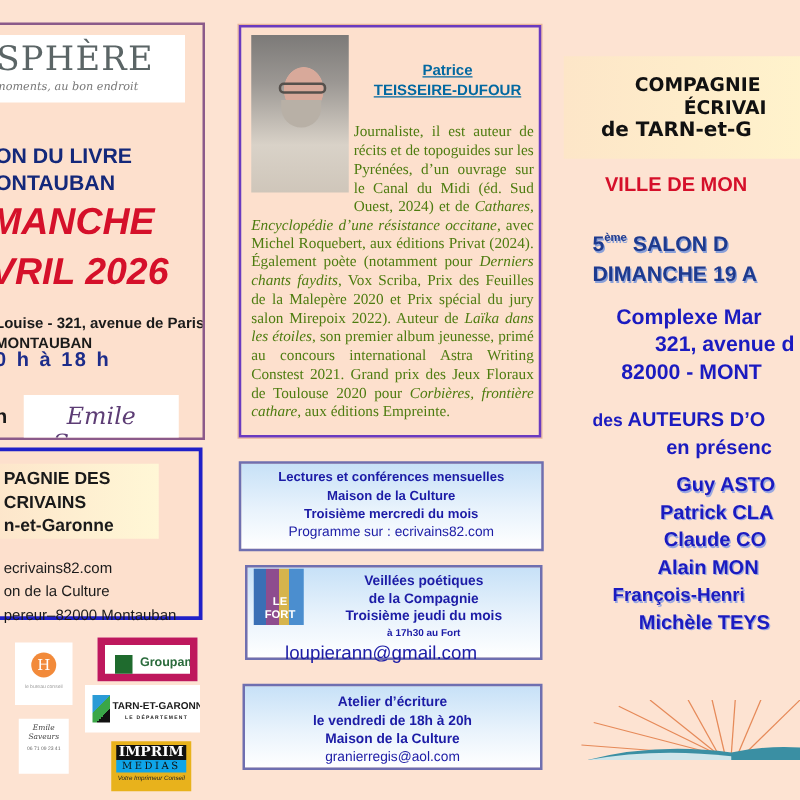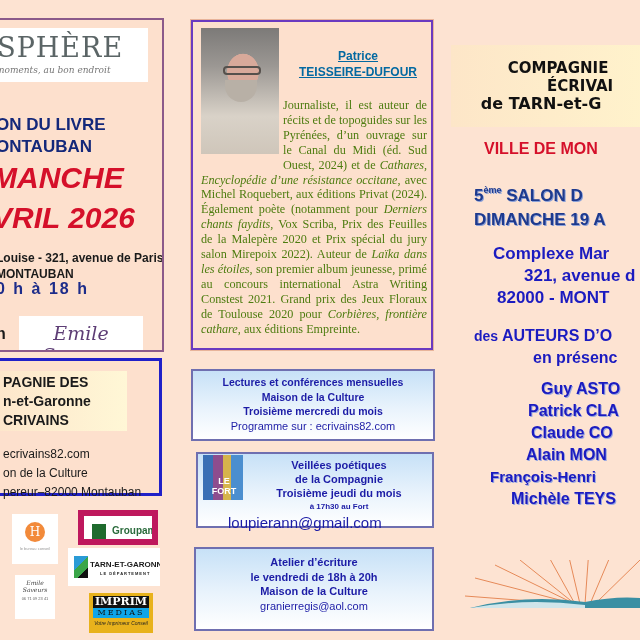--- a/index.html
+++ b/index.html
@@ -178,21 +178,21 @@
     .box-veillees .lefort {
       position: absolute; left: 5px; top: 1px; width: 40px; height: 45px;
       background: linear-gradient(90deg, #3a6fb5 0 25%, #8e4d8e 25% 50%, #d6b44c 50% 70%, #4b8ecf 70%);
     }
     .box-veillees .lefort span {
       position: absolute; left: 2px; bottom: 4px; color: #fff; font-size: 9px; font-weight: bold;
     }
     .box-veillees .txt { position: absolute; left: 48px; top: 4px; width: 186px; font-size: 11px; line-height: 14px; }
     .box-veillees .small { font-size: 8px; }
     .box-veillees .mail { position: absolute; left: 30px; top: 60px; font-size: 15px; font-weight: normal; }
-    .box-atelier { left: 194px; top: 547px; width: 240px; height: 84px; padding-top: 6px; font-size: 11px; line-height: 14.5px; }
+    .box-atelier { left: 194px; top: 547px; width: 240px; height: 69px; padding-top: 6px; font-size: 11px; line-height: 14.5px; }
     .box-atelier .mail { font-weight: normal; }
 
     
     .right-head {
       left: 451px; top: 45px; width: 200px; height: 82px;
       background: linear-gradient(90deg, #fde6c8, #fff3cc);
     }
     .right-head .t {
       position: absolute; left: 52px; top: 14px;
       font-family: "DejaVu Sans", sans-serif; font-weight: bold;
@@ -261,22 +261,22 @@
   <div class="abs emile-logo">
     <div class="name">Emile Saveurs</div>
 
   </div>
 </div>
 
 <div class="abs company-box">
   <div class="company-band"></div>
   <div class="company-title">
     <div>PAGNIE DES</div>
+    <div>CRIVAINS</div>
     <div>n-et-Garonne</div>
-    <div>CRIVAINS</div>
   </div>
   <div class="company-info">
     <div>ecrivains82.com</div>
     <div>on de la Culture</div>
     <div>pereur–82000 Montauban</div>
   </div>
 </div>
 
 <div class="sp sp-h">
   <div class="circle">H</div>

